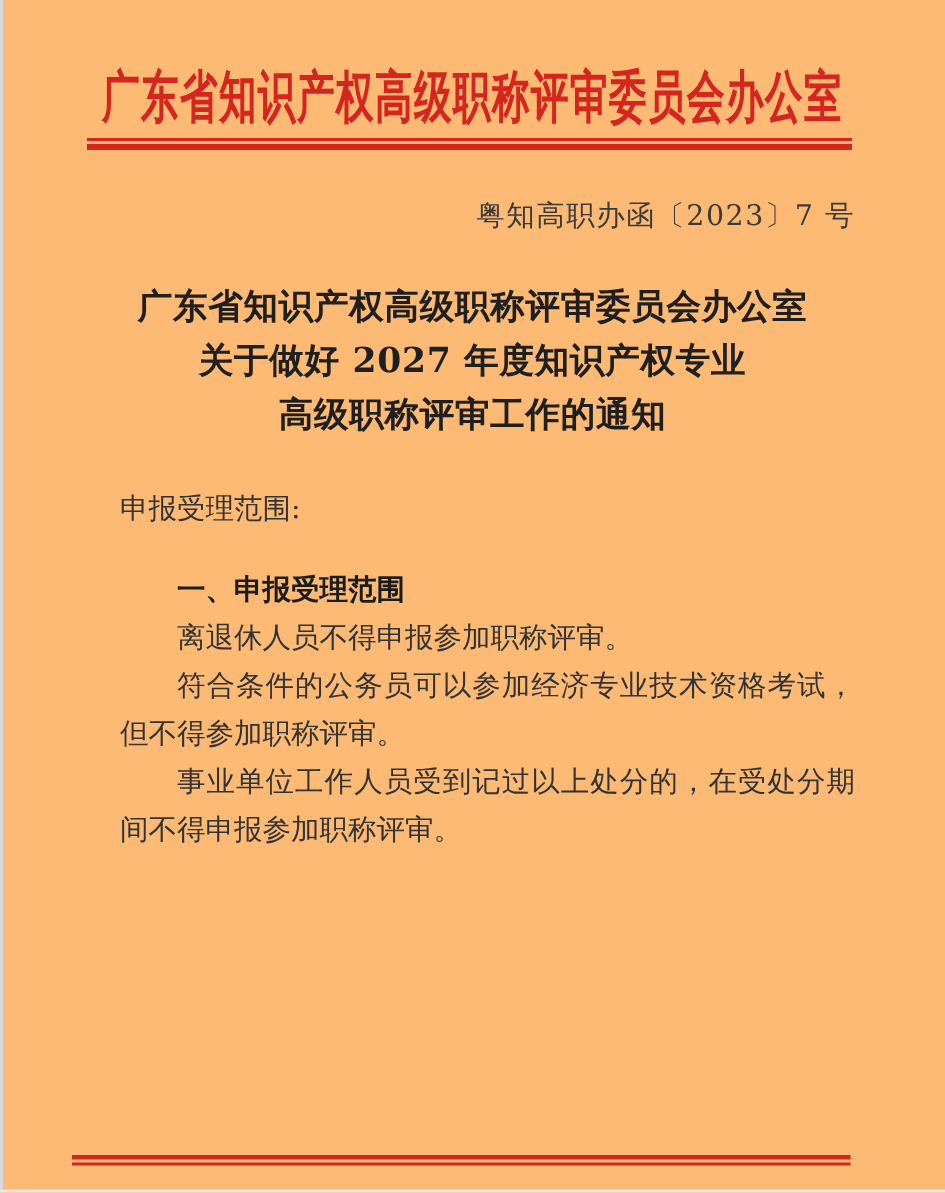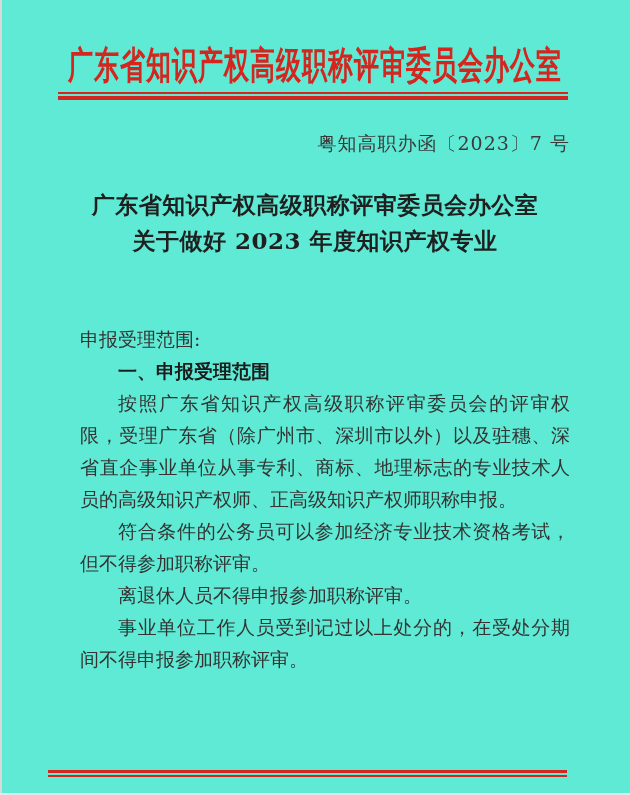--- a/index.html
+++ b/index.html
@@ -4,21 +4,21 @@
 <style>
   html, body { margin: 0; padding: 0; }
   body {
     width: 630px; height: 795px;
     background: #ffffff;
     font-family: "DejaVu Serif", "Liberation Serif", serif;
   }
   .page {
     position: relative;
     width: 630px; height: 795px;
-    background: #5eead4;
+    background: #fdba74;
     overflow: hidden;
   }
   
   .edge-left {
     position: absolute; left: 0; top: 0;
     width: 2px; height: 100%;
     background: #d9d9d9;
   }
   .edge-bottom {
     position: absolute; left: 0; bottom: 0;
@@ -78,20 +78,21 @@
     line-height: 32px;
     color: #333333;
     text-align: justify;
   }
   .doc-body p { margin: 0; text-indent: 2em; }
   .doc-body .salutation { text-indent: 0; }
   .doc-body .section-heading {
     font-weight: bold;
     color: #1c1c1c;
     font-family: "DejaVu Sans", "Liberation Sans", sans-serif;
+    margin-top: 22px;
   }
 
   
   .foot-rule { position: absolute; left: 48px; top: 770px; width: 519px; }
   .foot-rule .rule-thick { height: 3px; background: #d4261f; }
   .foot-rule .rule-gap   { height: 2px; }
   .foot-rule .rule-thin  { height: 2px; background: #d4261f; }
 </style>
 </head>
 <body>
@@ -108,29 +109,29 @@
   <div class="head-rule">
     <div class="rule-thin"></div>
     <div class="rule-gap"></div>
     <div class="rule-thick"></div>
   </div>
 
   <div class="doc-number">粤知高职办函〔2023〕7 号</div>
 
   <div class="doc-title">
     <div>广东省知识产权高级职称评审委员会办公室</div>
-    <div>关于做好 2023 年度知识产权专业</div>
+    <div>关于做好 2027 年度知识产权专业</div>
+    <div>高级职称评审工作的通知</div>
   </div>
 
   <div class="doc-body">
     <p class="salutation">申报受理范围:</p>
     <p class="section-heading">一、申报受理范围</p>
-    <p>按照广东省知识产权高级职称评审委员会的评审权限，受理广东省（除广州市、深圳市以外）以及驻穗、深省直企事业单位从事专利、商标、地理标志的专业技术人员的高级知识产权师、正高级知识产权师职称申报。</p>
+    <p>离退休人员不得申报参加职称评审。</p>
     <p>符合条件的公务员可以参加经济专业技术资格考试，但不得参加职称评审。</p>
-    <p>离退休人员不得申报参加职称评审。</p>
     <p>事业单位工作人员受到记过以上处分的，在受处分期间不得申报参加职称评审。</p>
   </div>
 
   <div class="foot-rule">
     <div class="rule-thick"></div>
     <div class="rule-gap"></div>
     <div class="rule-thin"></div>
   </div>
 
 </div>

